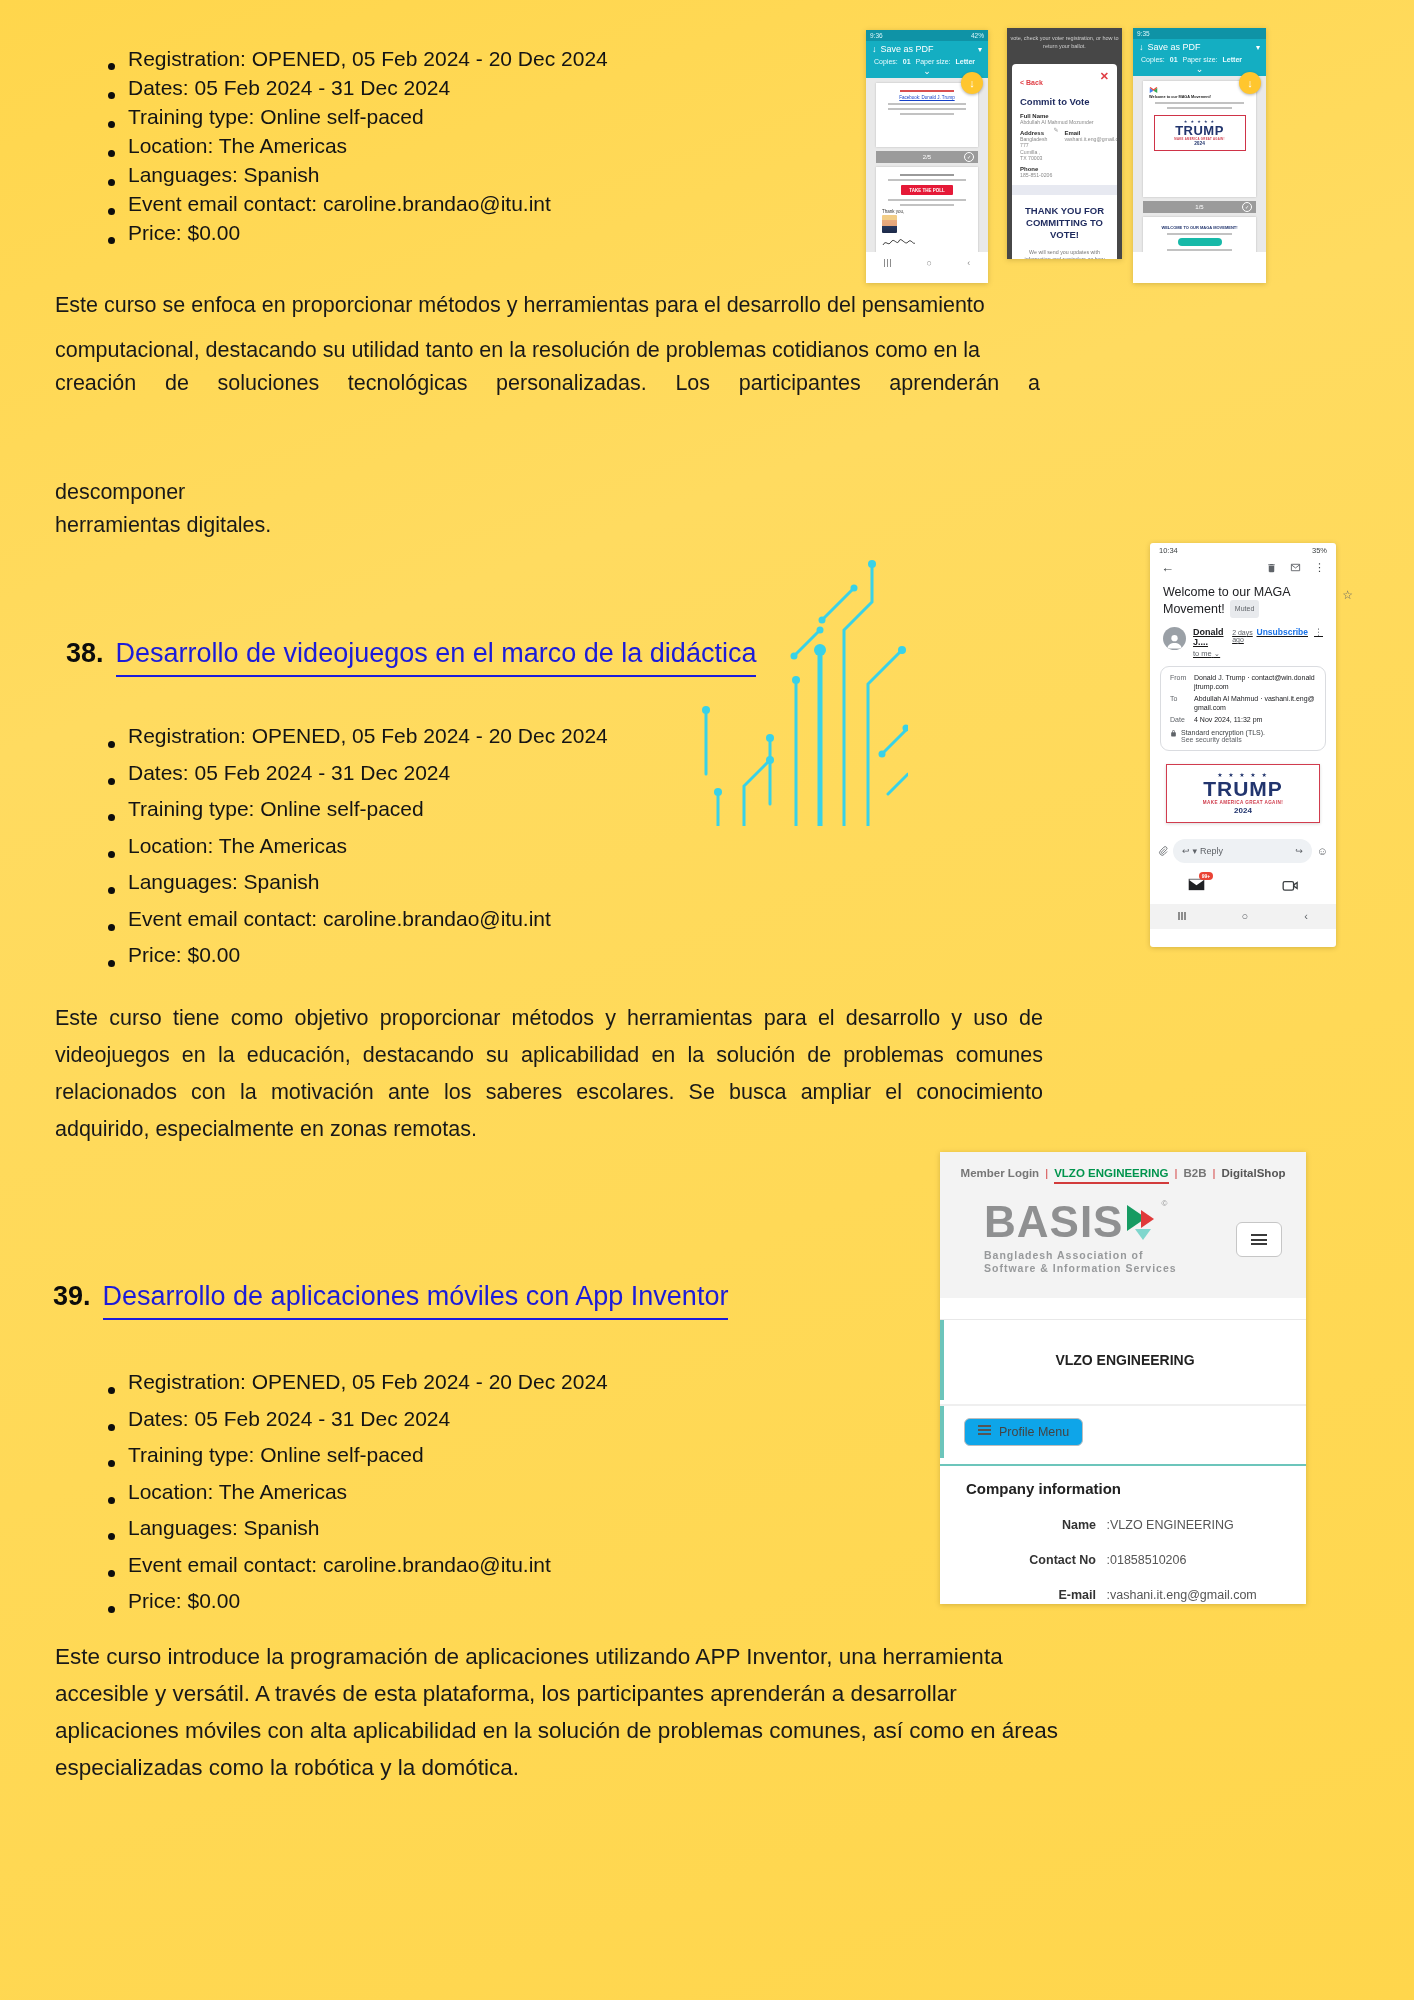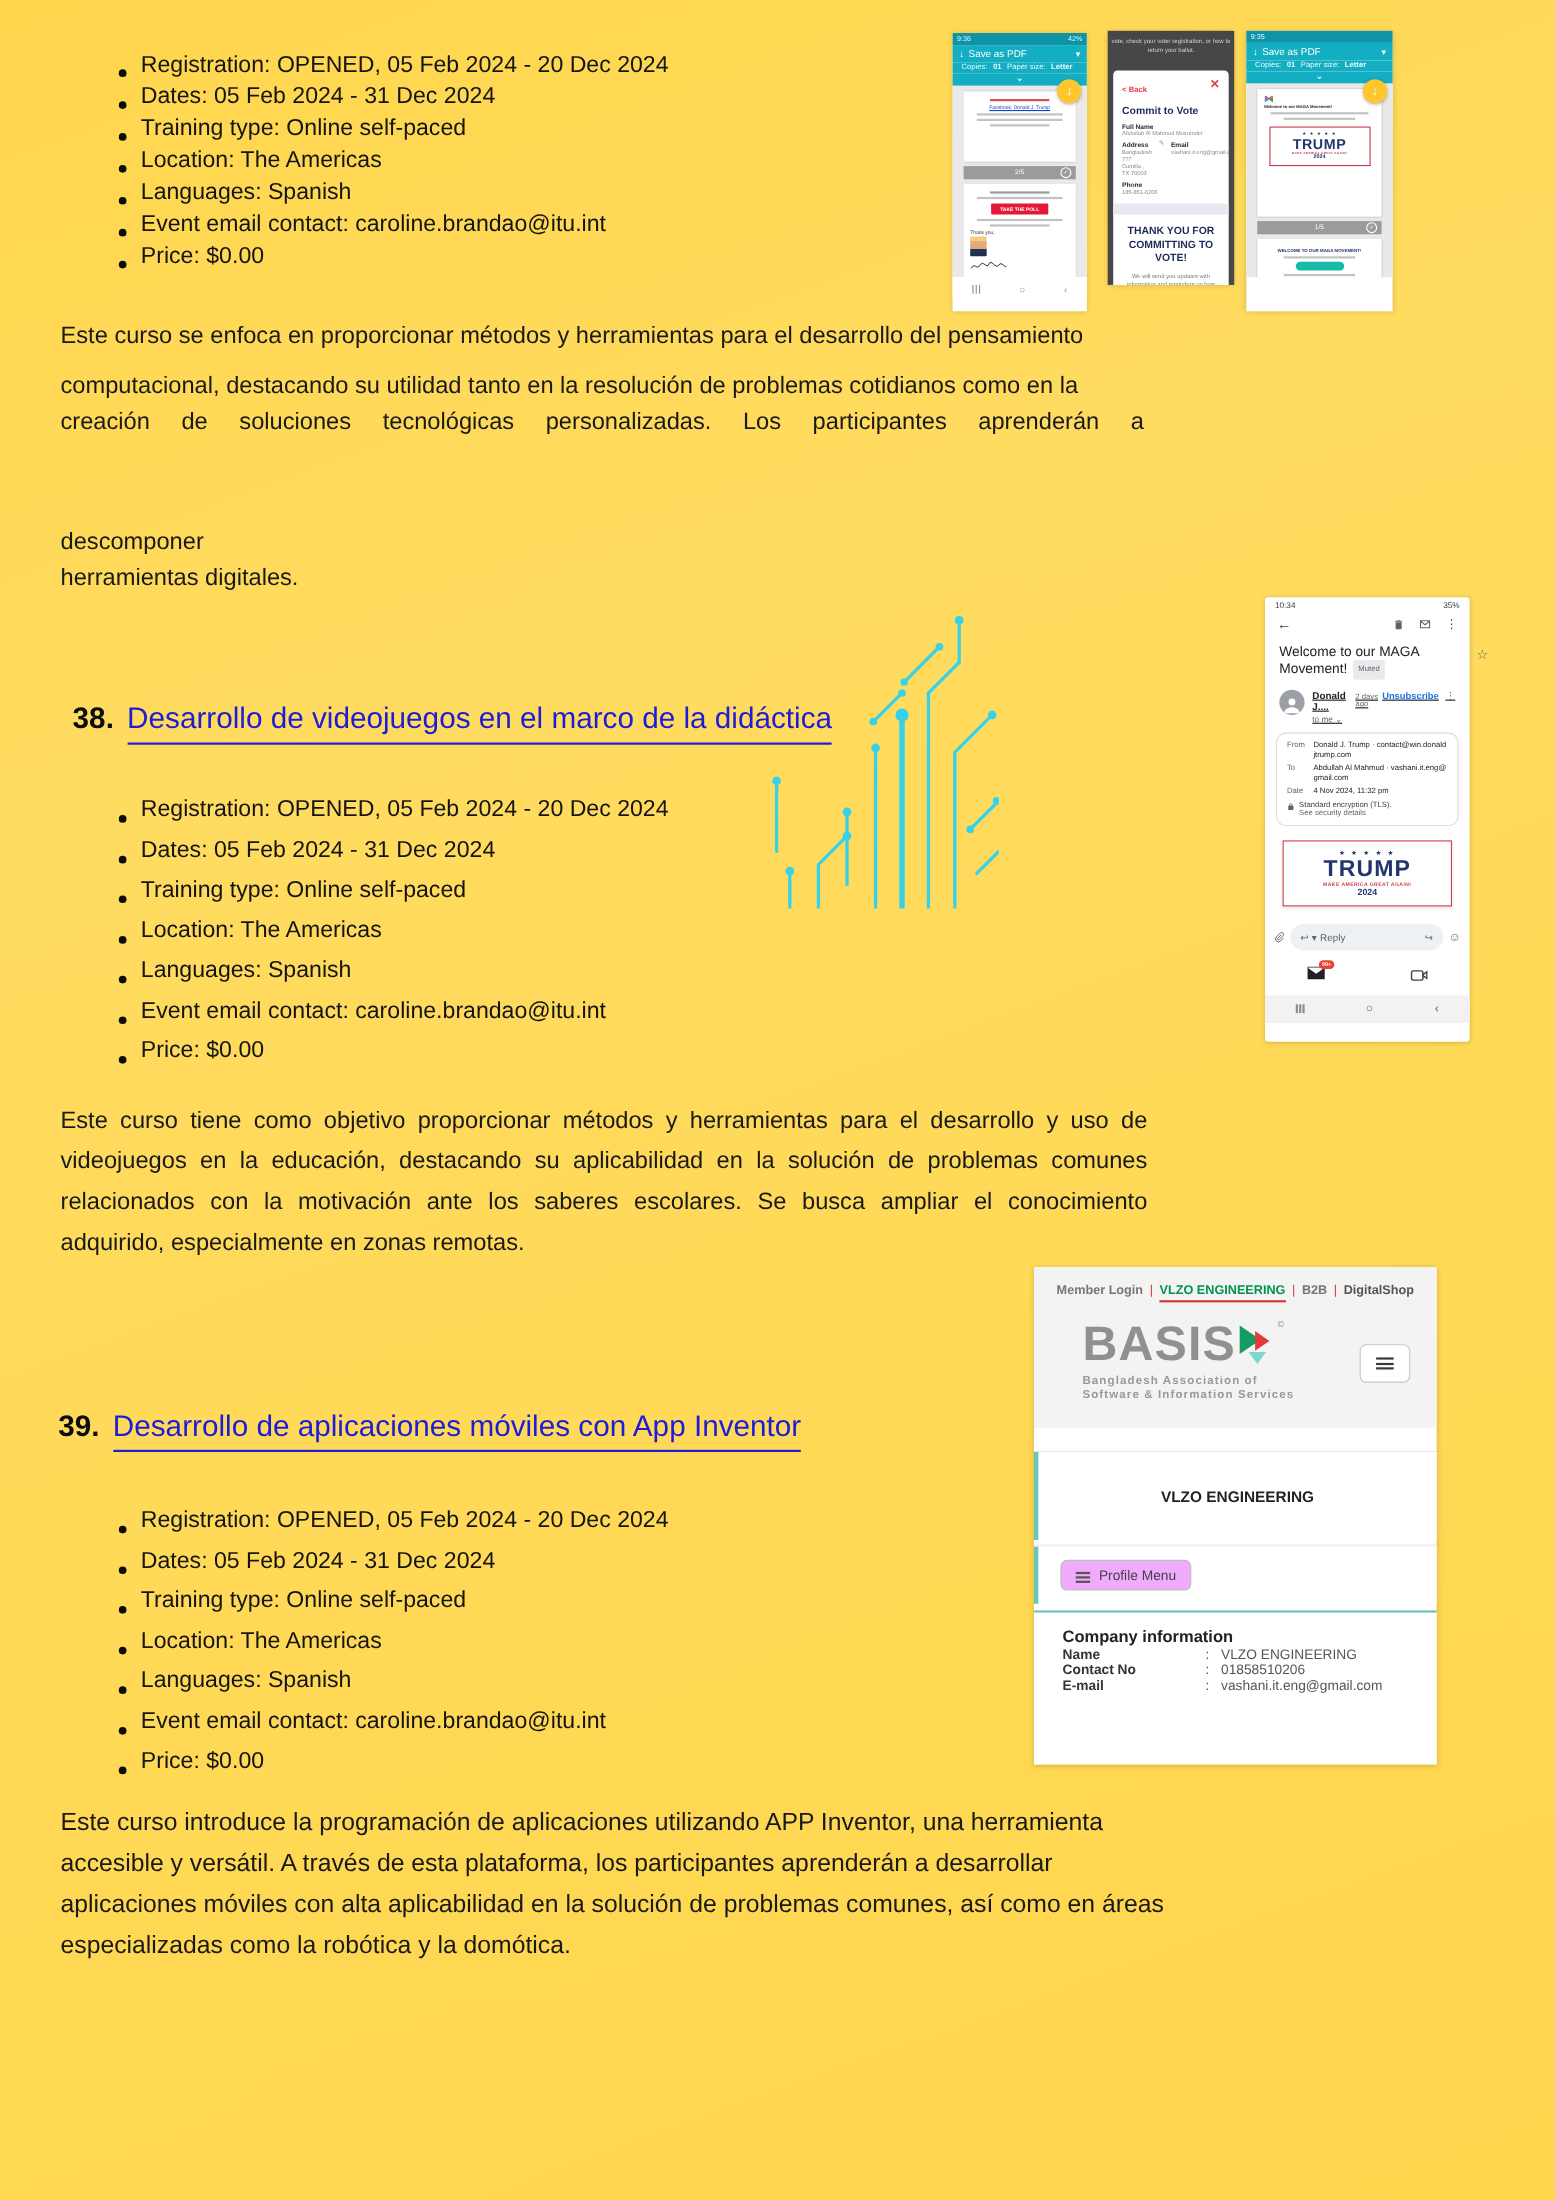--- a/index.html
+++ b/index.html
@@ -140,25 +140,25 @@
   .tri-g{position:absolute;left:0;top:4px;width:0;height:0;border-top:13px solid transparent;border-bottom:13px solid transparent;border-left:19px solid #169b62;}
   .tri-r{position:absolute;left:14px;top:9px;width:0;height:0;border-top:9px solid transparent;border-bottom:9px solid transparent;border-left:13px solid #e03a3a;}
   .tri-t{position:absolute;left:8px;top:28px;width:0;height:0;border-left:8px solid transparent;border-right:8px solid transparent;border-top:11px solid #7fd6cd;}
   .bs-copy{position:absolute;right:-4px;top:-2px;font-size:8px;color:#8f9091;}
   .bs-sub{font-size:10.5px;font-weight:700;color:#97999b;letter-spacing:1px;line-height:13px;margin-top:5px;}
   .bs-burger{position:absolute;right:24px;top:70px;width:44px;height:33px;background:#fff;border:1px solid #c6c6c6;border-radius:6px;display:flex;flex-direction:column;justify-content:center;align-items:center;gap:2.5px;}
   .bs-burger i{display:block;width:16px;height:2px;background:#3a3a3a;}
   .bs-band{position:absolute;left:0;right:0;top:168px;height:80px;background:#fff;border-left:4px solid #6cc5bb;display:flex;align-items:center;justify-content:center;box-shadow:0 -1px 0 #e8e8e8;}
   .bs-bandtitle{font-size:14px;font-weight:700;color:#222;}
   .bs-profile{position:absolute;left:0;right:0;top:254px;height:52px;background:#fff;border-left:4px solid #6cc5bb;display:flex;align-items:center;box-shadow:0 -2px 0 #efefef;}
-  .bs-profilebtn{margin-left:20px;display:inline-flex;align-items:flex-end;gap:8px;border:1px solid #bdbdbd;border-radius:6px;padding:6px 13px;font-size:12.5px;color:#444;background:#f0abfc;}
+  .bs-profilebtn{margin-left:20px;display:inline-flex;align-items:flex-start;gap:8px;border:1px solid #bdbdbd;border-radius:6px;padding:6px 13px;font-size:12.5px;color:#444;background:#0ea5e9;}
   .bs-profilebtn .hb{display:flex;flex-direction:column;gap:2px;} .bs-profilebtn .hb i{width:13px;height:2px;background:#555;display:block;}
   .bs-company{position:absolute;left:0;right:0;top:312px;bottom:0;background:#fff;border-top:2.5px solid #6cc5bb;padding:14px 26px 0;}
   .bs-ch{font-size:15px;font-weight:700;color:#222;}
-  .bs-row{display:flex;font-size:12.5px;}
+  .bs-row{display:flex;margin-top:21px;font-size:12.5px;text-align:right;}
   .bs-rl{width:130px;font-weight:700;color:#333;flex:none;}
   .bs-colon{color:#555;width:14px;flex:none;}
   .bs-rv{color:#555;}
 </style>
 </head>
 <body>
 
 <div class="page">
 
   <div class="blist list1">

